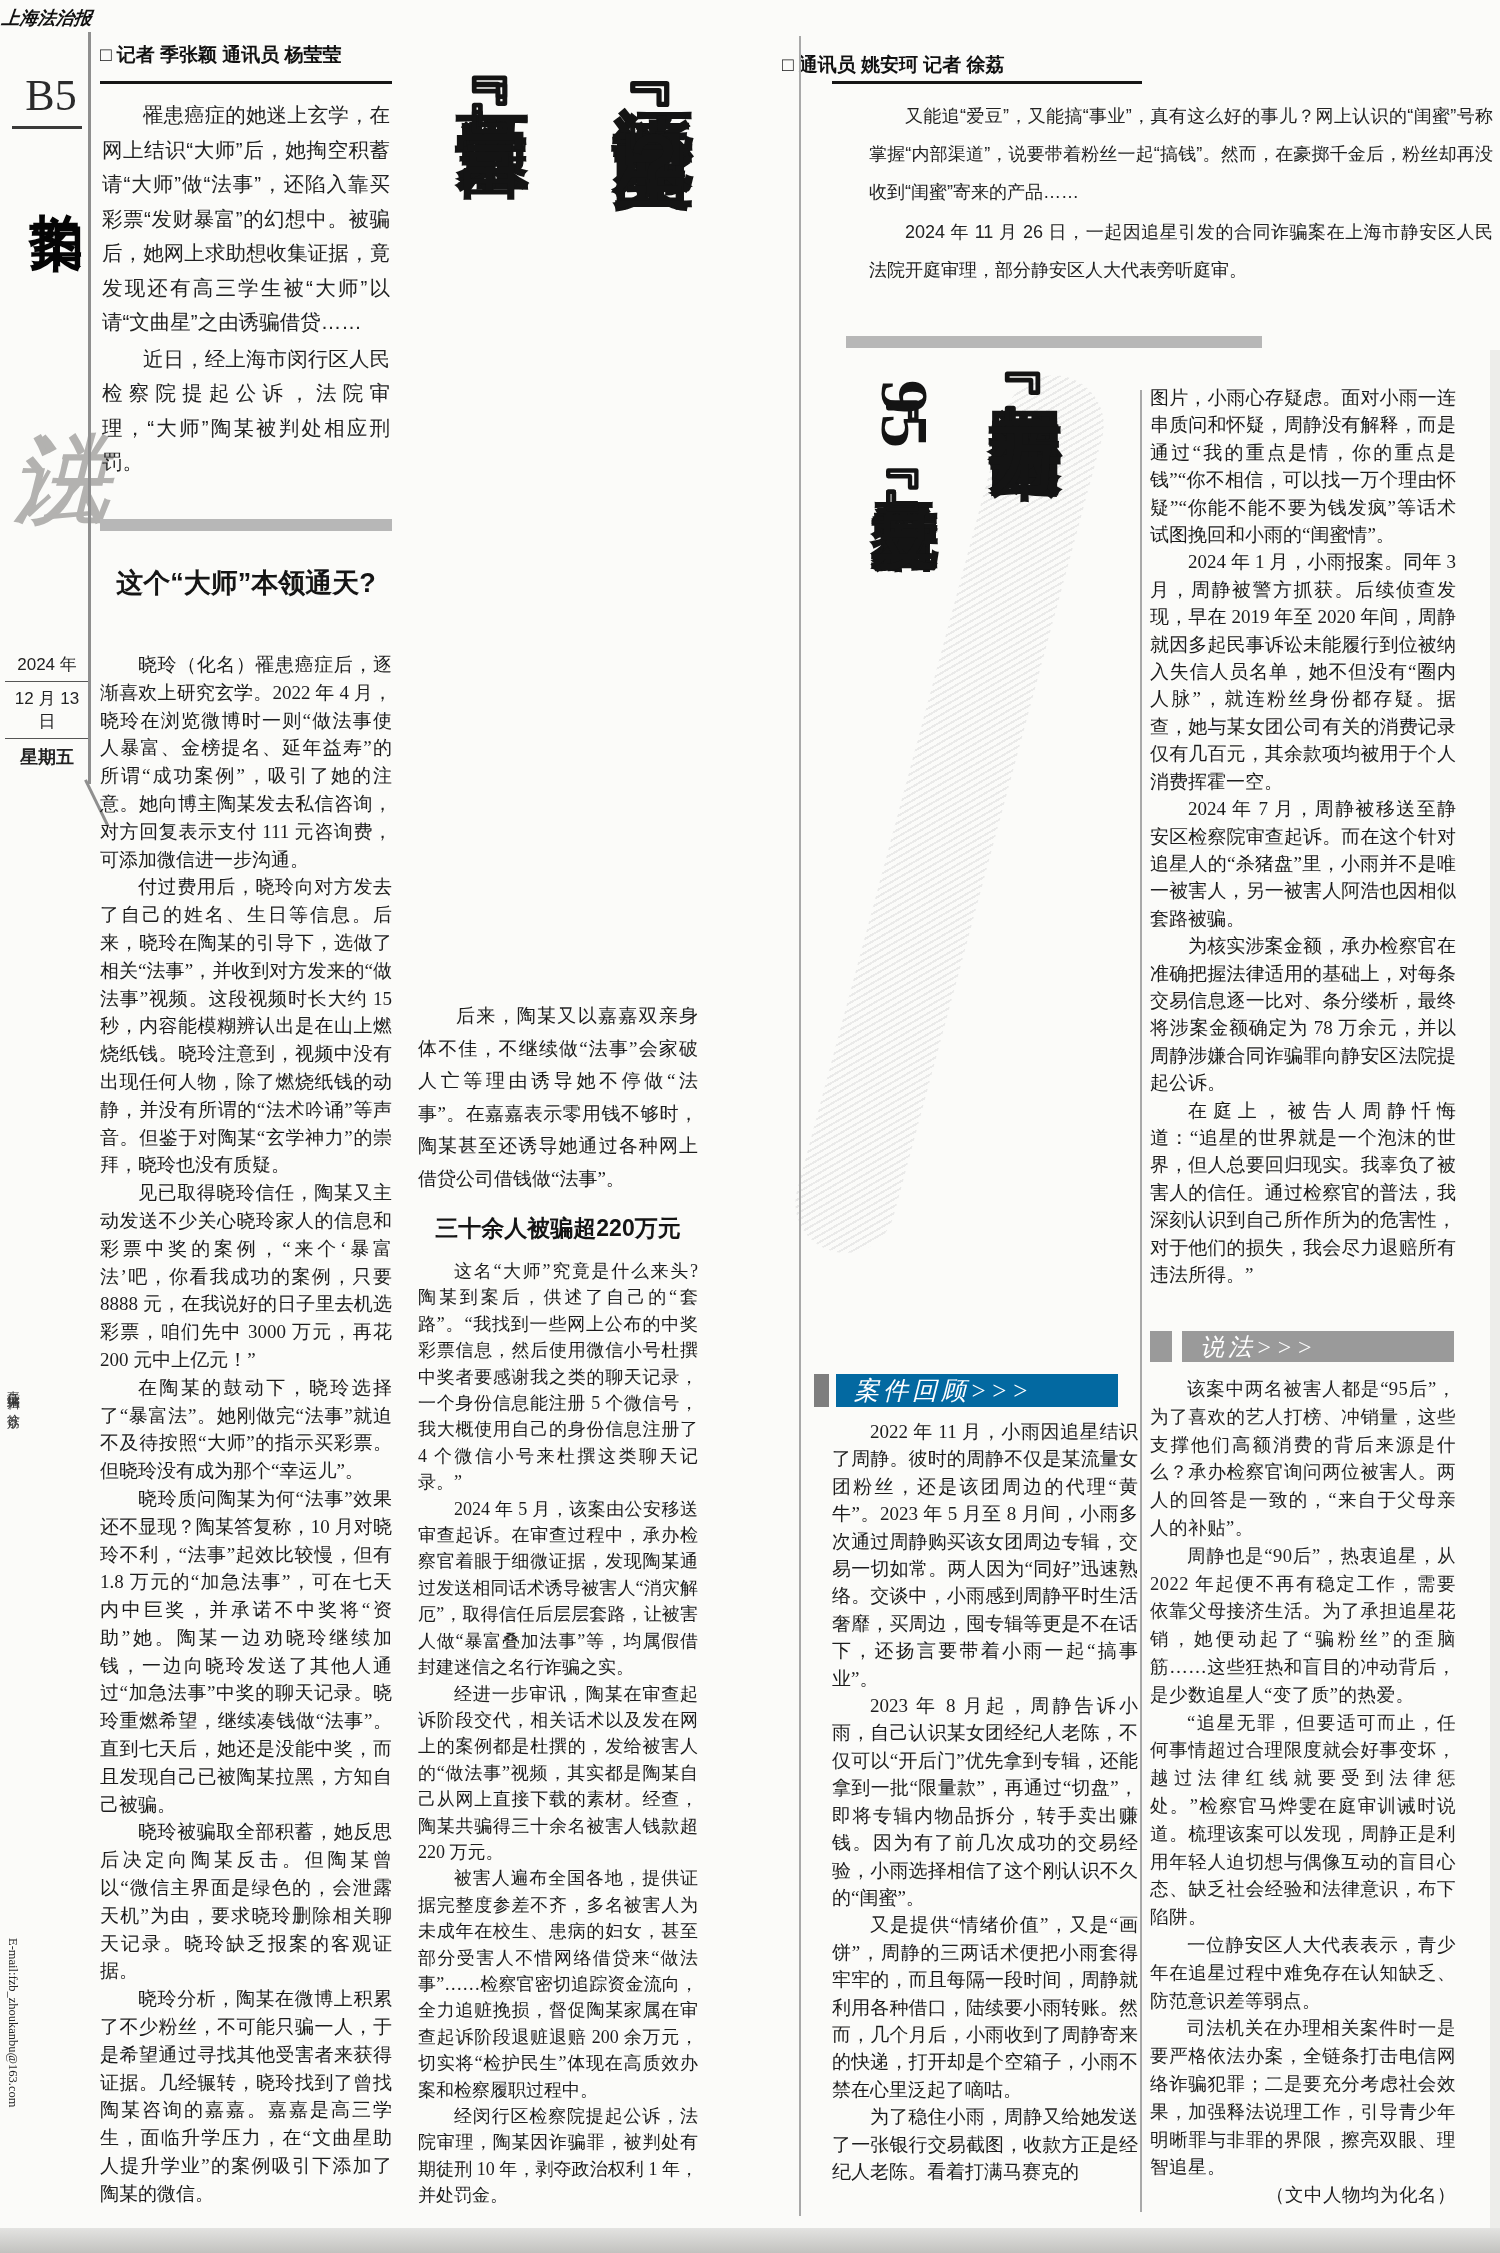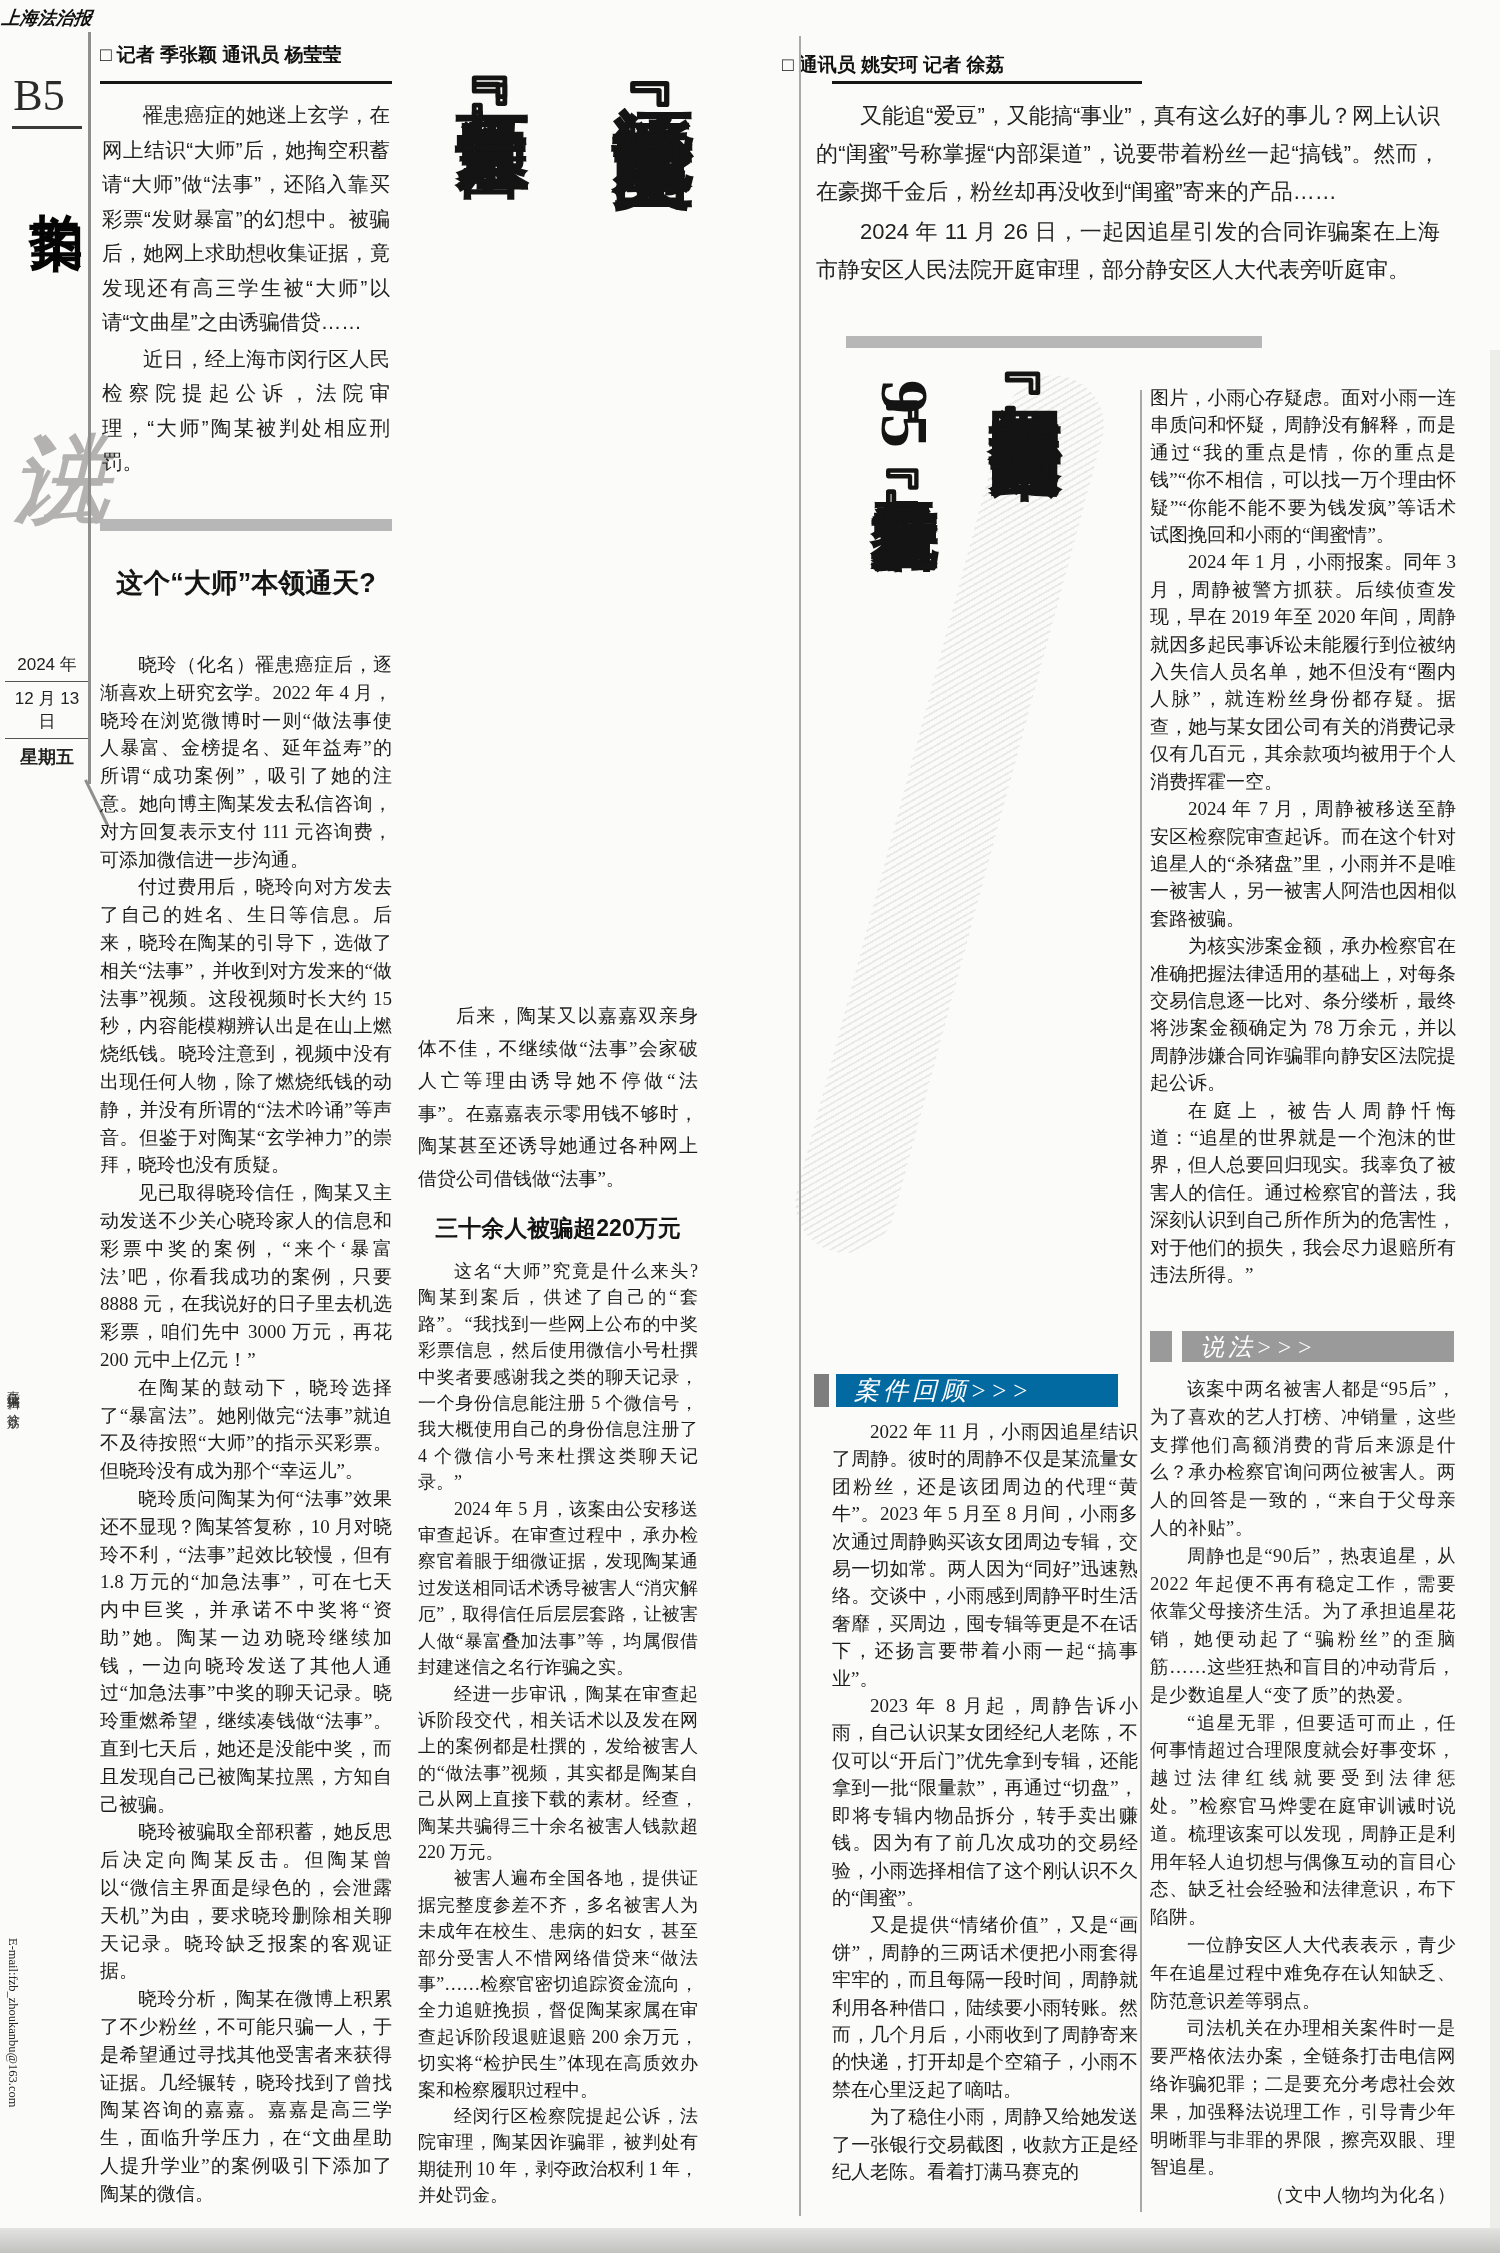--- a/index.html
+++ b/index.html
@@ -8,21 +8,21 @@
   .abs{position:absolute;}
   .sans{font-family:"Liberation Sans","DejaVu Sans",sans-serif;}
   .v{writing-mode:vertical-rl;}
   .just p{margin:0;text-indent:2em;text-align:justify;}
   .just p.noindent{text-indent:0;}
   .bar{background:#b7b7b7;}
   .thinrule{background:#a9a9a9;}
   
   .logo{left:2px;top:6px;width:94px;font-size:18px;font-weight:bold;font-style:italic;color:#111;
         letter-spacing:0px;transform:skewX(-6deg);}
-  .pageno{left:4px;top:70px;width:70px;text-align:center;font-size:44px;color:#2b2b2b;}
+  .pageno{left:16px;top:70px;width:70px;text-align:center;font-size:44px;color:#2b2b2b;}
   .pageno-rule{left:12px;top:126px;width:70px;height:3px;background:#3a3a3a;}
   .paian{left:24px;top:170px;font-size:54px;font-weight:900;line-height:1.18;color:#050505;}
   .shuofa{left:6px;top:352px;font-size:98px;line-height:1.1;font-style:italic;color:#b3b2b0;}
   .dateblock{left:5px;top:648px;width:84px;text-align:center;font-size:17px;color:#222;}
   .dateblock .dl{padding:5px 0;border-bottom:1.5px solid #555;}
   .dateblock .dw{padding-top:6px;font-weight:bold;font-size:18px;}
   .side-rule{left:88px;top:32px;width:2.5px;height:752px;background:#8f8f8f;}
   .side-rule-slant{left:84px;top:780px;width:2.5px;height:52px;background:#8f8f8f;transform:rotate(-26deg);transform-origin:top center;}
   .editor{left:4px;top:1380px;font-size:13px;letter-spacing:2px;color:#333;}
   .email{left:5px;top:1938px;font-size:12.5px;color:#222;height:315px;}
@@ -104,21 +104,21 @@
       <p>被害人遍布全国各地，提供证据完整度参差不齐，多名被害人为未成年在校生、患病的妇女，甚至部分受害人不惜网络借贷来“做法事”……检察官密切追踪资金流向，全力追赃挽损，督促陶某家属在审查起诉阶段退赃退赔 200 余万元，切实将“检护民生”体现在高质效办案和检察履职过程中。</p>
       <p>经闵行区检察院提起公诉，法院审理，陶某因诈骗罪，被判处有期徒刑 10 年，剥夺政治权利 1 年，并处罚金。</p>
     </div>
   </div>
 
   <div class="abs thinrule" style="left:799px;top:36px;width:1.5px;height:2180px;z-index:2;"></div>
 
   <div class="abs byline sans" style="left:782px;top:52px;width:320px;">□ 通讯员 姚安珂 记者 徐荔</div>
   <div class="abs byline-rule" style="left:832px;top:81px;width:310px;"></div>
 
-  <div class="abs intro sans" style="left:814px;top:95px;width:628px;height:235px;overflow:hidden;font-size:22px;line-height:38px;">
+  <div class="abs intro sans" style="left:867px;top:95px;width:628px;height:235px;overflow:hidden;font-size:18px;line-height:38px;">
     <p>又能追“爱豆”，又能搞“事业”，真有这么好的事儿？网上认识的“闺蜜”号称掌握“内部渠道”，说要带着粉丝一起“搞钱”。然而，在豪掷千金后，粉丝却再没收到“闺蜜”寄来的产品……</p>
     <p>2024 年 11 月 26 日，一起因追星引发的合同诈骗案在上海市静安区人民法院开庭审理，部分静安区人大代表旁听庭审。</p>
   </div>
   <div class="abs bar" style="left:846px;top:336px;width:416px;height:12px;"></div>
 
   <div class="abs swoosh"></div>
 
   <div class="abs v hl" style="left:985px;top:346px;height:1000px;font-size:74px;letter-spacing:2px;z-index:1;">却被『圈内闺蜜』圈走数十万</div>
   <div class="abs v hl" style="left:868px;top:380px;height:930px;font-size:68px;letter-spacing:0px;z-index:1;">『95后』花重金支持『爱豆』</div>
 

